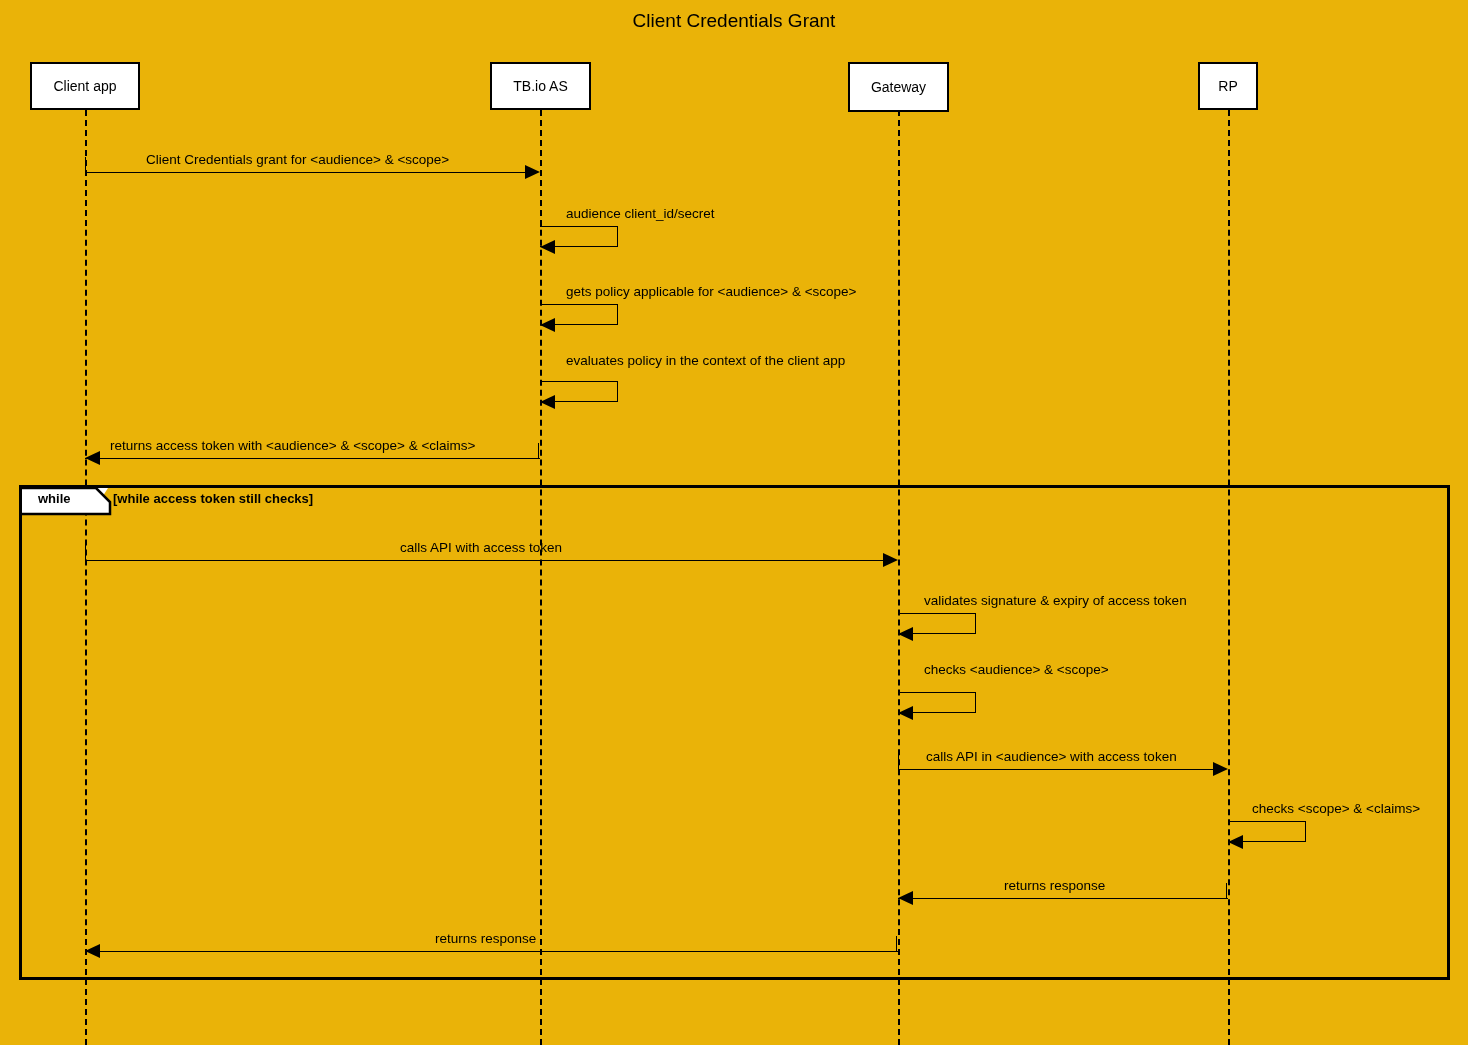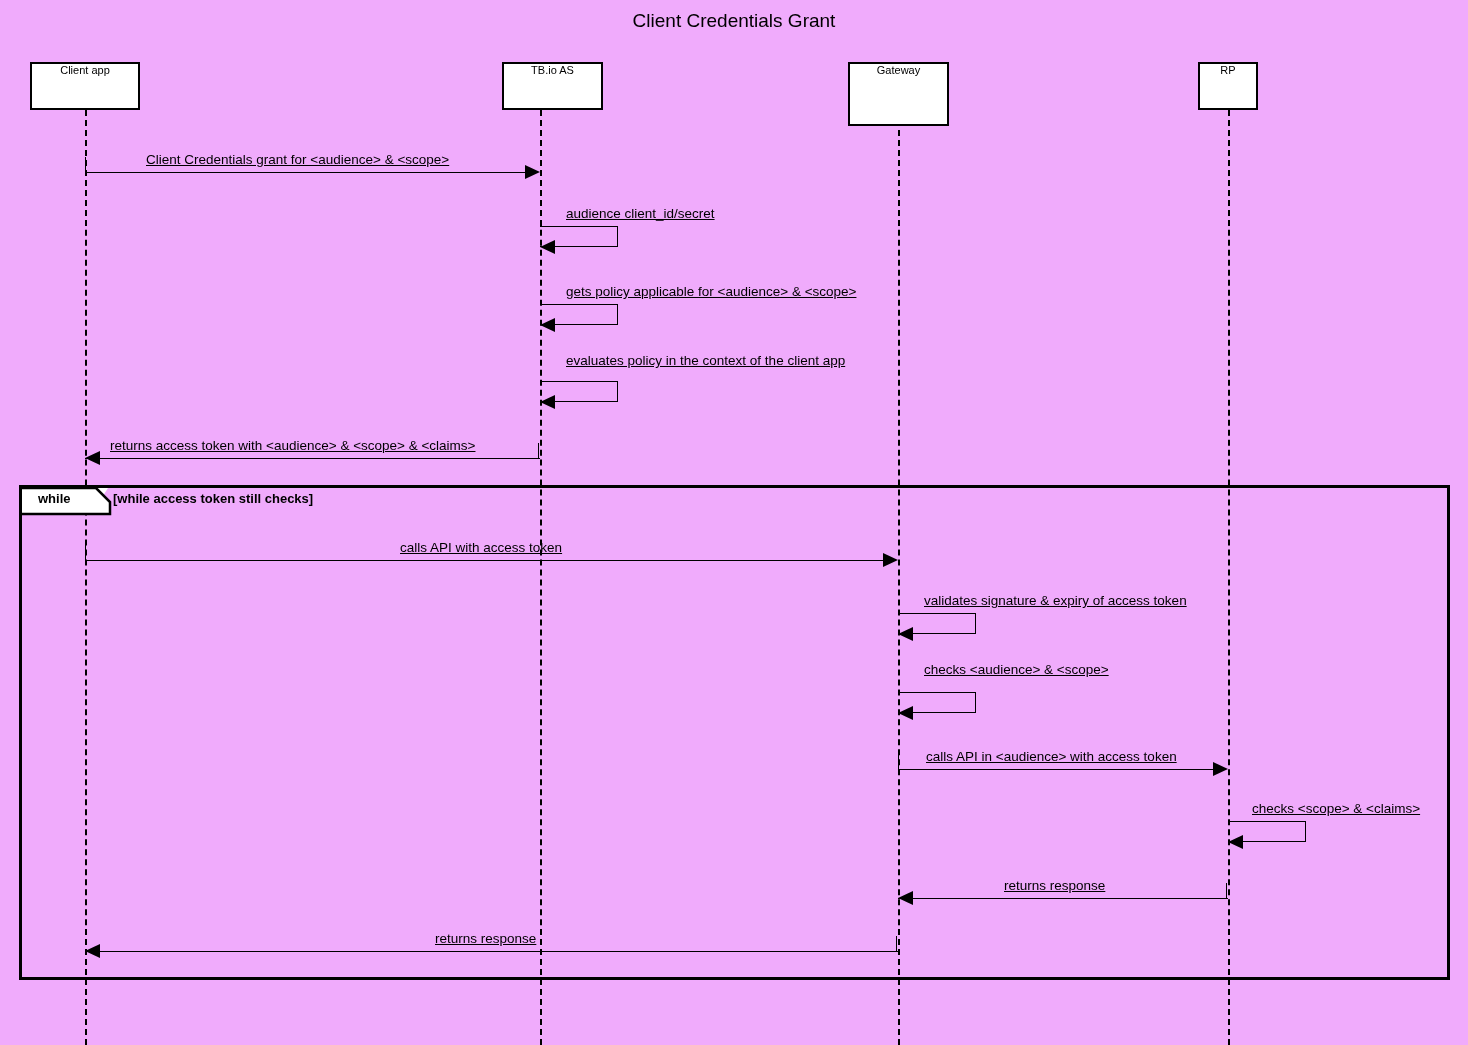--- a/index.html
+++ b/index.html
@@ -4,43 +4,43 @@
 <style>
   html, body {
     margin: 0;
     padding: 0;
     background: #ffffff;
   }
   #canvas {
     position: relative;
     width: 1468px;
     height: 1045px;
-    background: #f0abfc;
+    background: #eab308;
     font-family: "Liberation Sans", sans-serif;
     overflow: hidden;
   }
   #diagram-title {
     position: absolute;
     top: 10px;
     left: 0;
     width: 1468px;
     text-align: center;
     font-size: 19px;
     color: #000000;
     font-family: "Liberation Sans", sans-serif;
   }
   .participant-box {
     position: absolute;
     box-sizing: border-box;
     border: 2.5px solid #000000;
     background: #ffffff;
     display: flex;
-    align-items: flex-start;
+    align-items: center;
     justify-content: center;
-    font-size: 11px;
+    font-size: 14px;
     color: #000000;
   }
   .lifeline {
     position: absolute;
     width: 0;
     border-left: 2px dashed #000000;
   }
   .msg {
     position: absolute;
     height: 0;
@@ -65,21 +65,20 @@
     border-top: 7px solid transparent;
     border-bottom: 7px solid transparent;
     border-right: 15px solid #000000;
   }
   .msg-label {
     position: absolute;
     font-size: 13.5px;
     color: #000000;
     white-space: nowrap;
     line-height: 1;
-    text-decoration: underline;
   }
   .self-call {
     position: absolute;
     box-sizing: border-box;
     border-top: 1.6px solid #000000;
     border-right: 1.6px solid #000000;
     border-bottom: 1.6px solid #000000;
     border-left: none;
   }
   .frame {
@@ -116,24 +115,24 @@
   <div id="diagram-title">Client Credentials Grant</div>
 
   <div class="lifeline" style="left:85px; top:110px; height:935px;"></div>
   <div class="lifeline" style="left:540px; top:110px; height:935px;"></div>
   <div class="lifeline" style="left:898px; top:110px; height:935px;"></div>
   <div class="lifeline" style="left:1228px; top:110px; height:935px;"></div>
 
   <div class="participant-box" style="left:30px; top:62px; width:110px; height:48px;">
     <span>Client app</span>
   </div>
-  <div class="participant-box" style="left:490px; top:62px; width:101px; height:48px;margin-left:12px;">
+  <div class="participant-box" style="left:490px; top:62px; width:101px; height:48px;">
     <span>TB.io AS</span>
   </div>
-  <div class="participant-box" style="left:848px; top:62px; width:101px; height:64px;">
+  <div class="participant-box" style="left:848px; top:62px; width:101px; height:50px;">
     <span>Gateway</span>
   </div>
   <div class="participant-box" style="left:1198px; top:62px; width:60px; height:48px;">
     <span>RP</span>
   </div>
 
   <div class="msg-label" style="left:146px; top:153px;">Client Credentials grant for &lt;audience&gt; &amp; &lt;scope&gt;</div>
   <div class="msg-stub" style="left:85px; top:157px; height:15px;"></div>
   <div class="msg" style="left:85px; top:172px; width:453px;"></div>
   <div class="arrowhead arrow-right" style="left:525px; top:165px;"></div>

